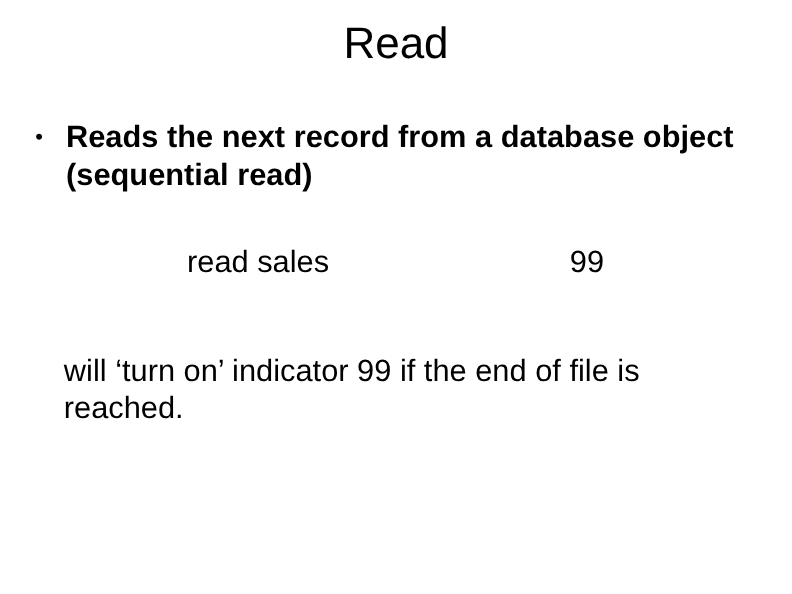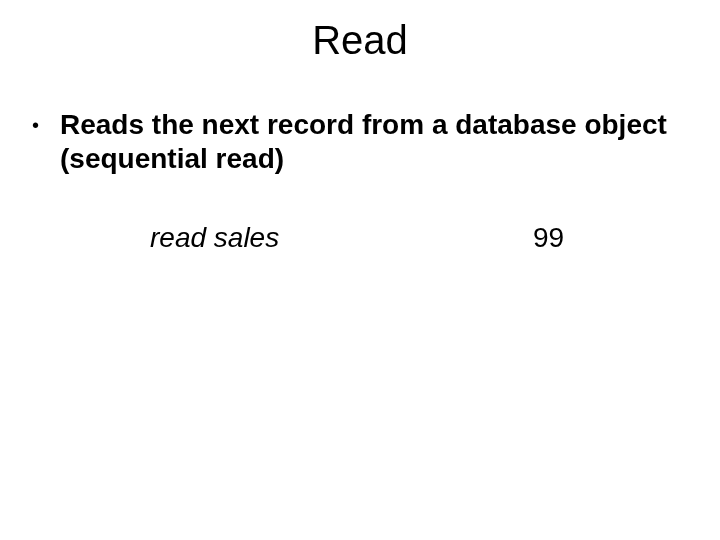--- a/index.html
+++ b/index.html
@@ -52,26 +52,25 @@
   }
   .code-row {
     position: absolute;
     top: 222px;
     left: 30px;
     width: 660px;
     font-size: 28px;
   }
   .code-left {
     position: absolute;
-    left: 120px;
-    font-style: italic;
+    left: 140px;
   }
   .code-right {
     position: absolute;
-    left: 503px;
+    left: 488px;
   }
   .closing {
     position: absolute;
     top: 320px;
     left: 58px;
     width: 630px;
     font-size: 28px;
     line-height: 1.22;
   }
 </style>
@@ -87,14 +86,15 @@
       <div class="bullet-dot">•</div>
       <div class="bullet-text">Reads the next record from a database object (sequential read)</div>
     </div>
   </div>
 
   <div class="code-row">
     <span class="code-left">read sales</span>
     <span class="code-right">99</span>
   </div>
 
+  <div class="closing">will ‘turn on’ indicator 99 if the end of file is reached.</div>
 
 </div>
 
 </body></html>

